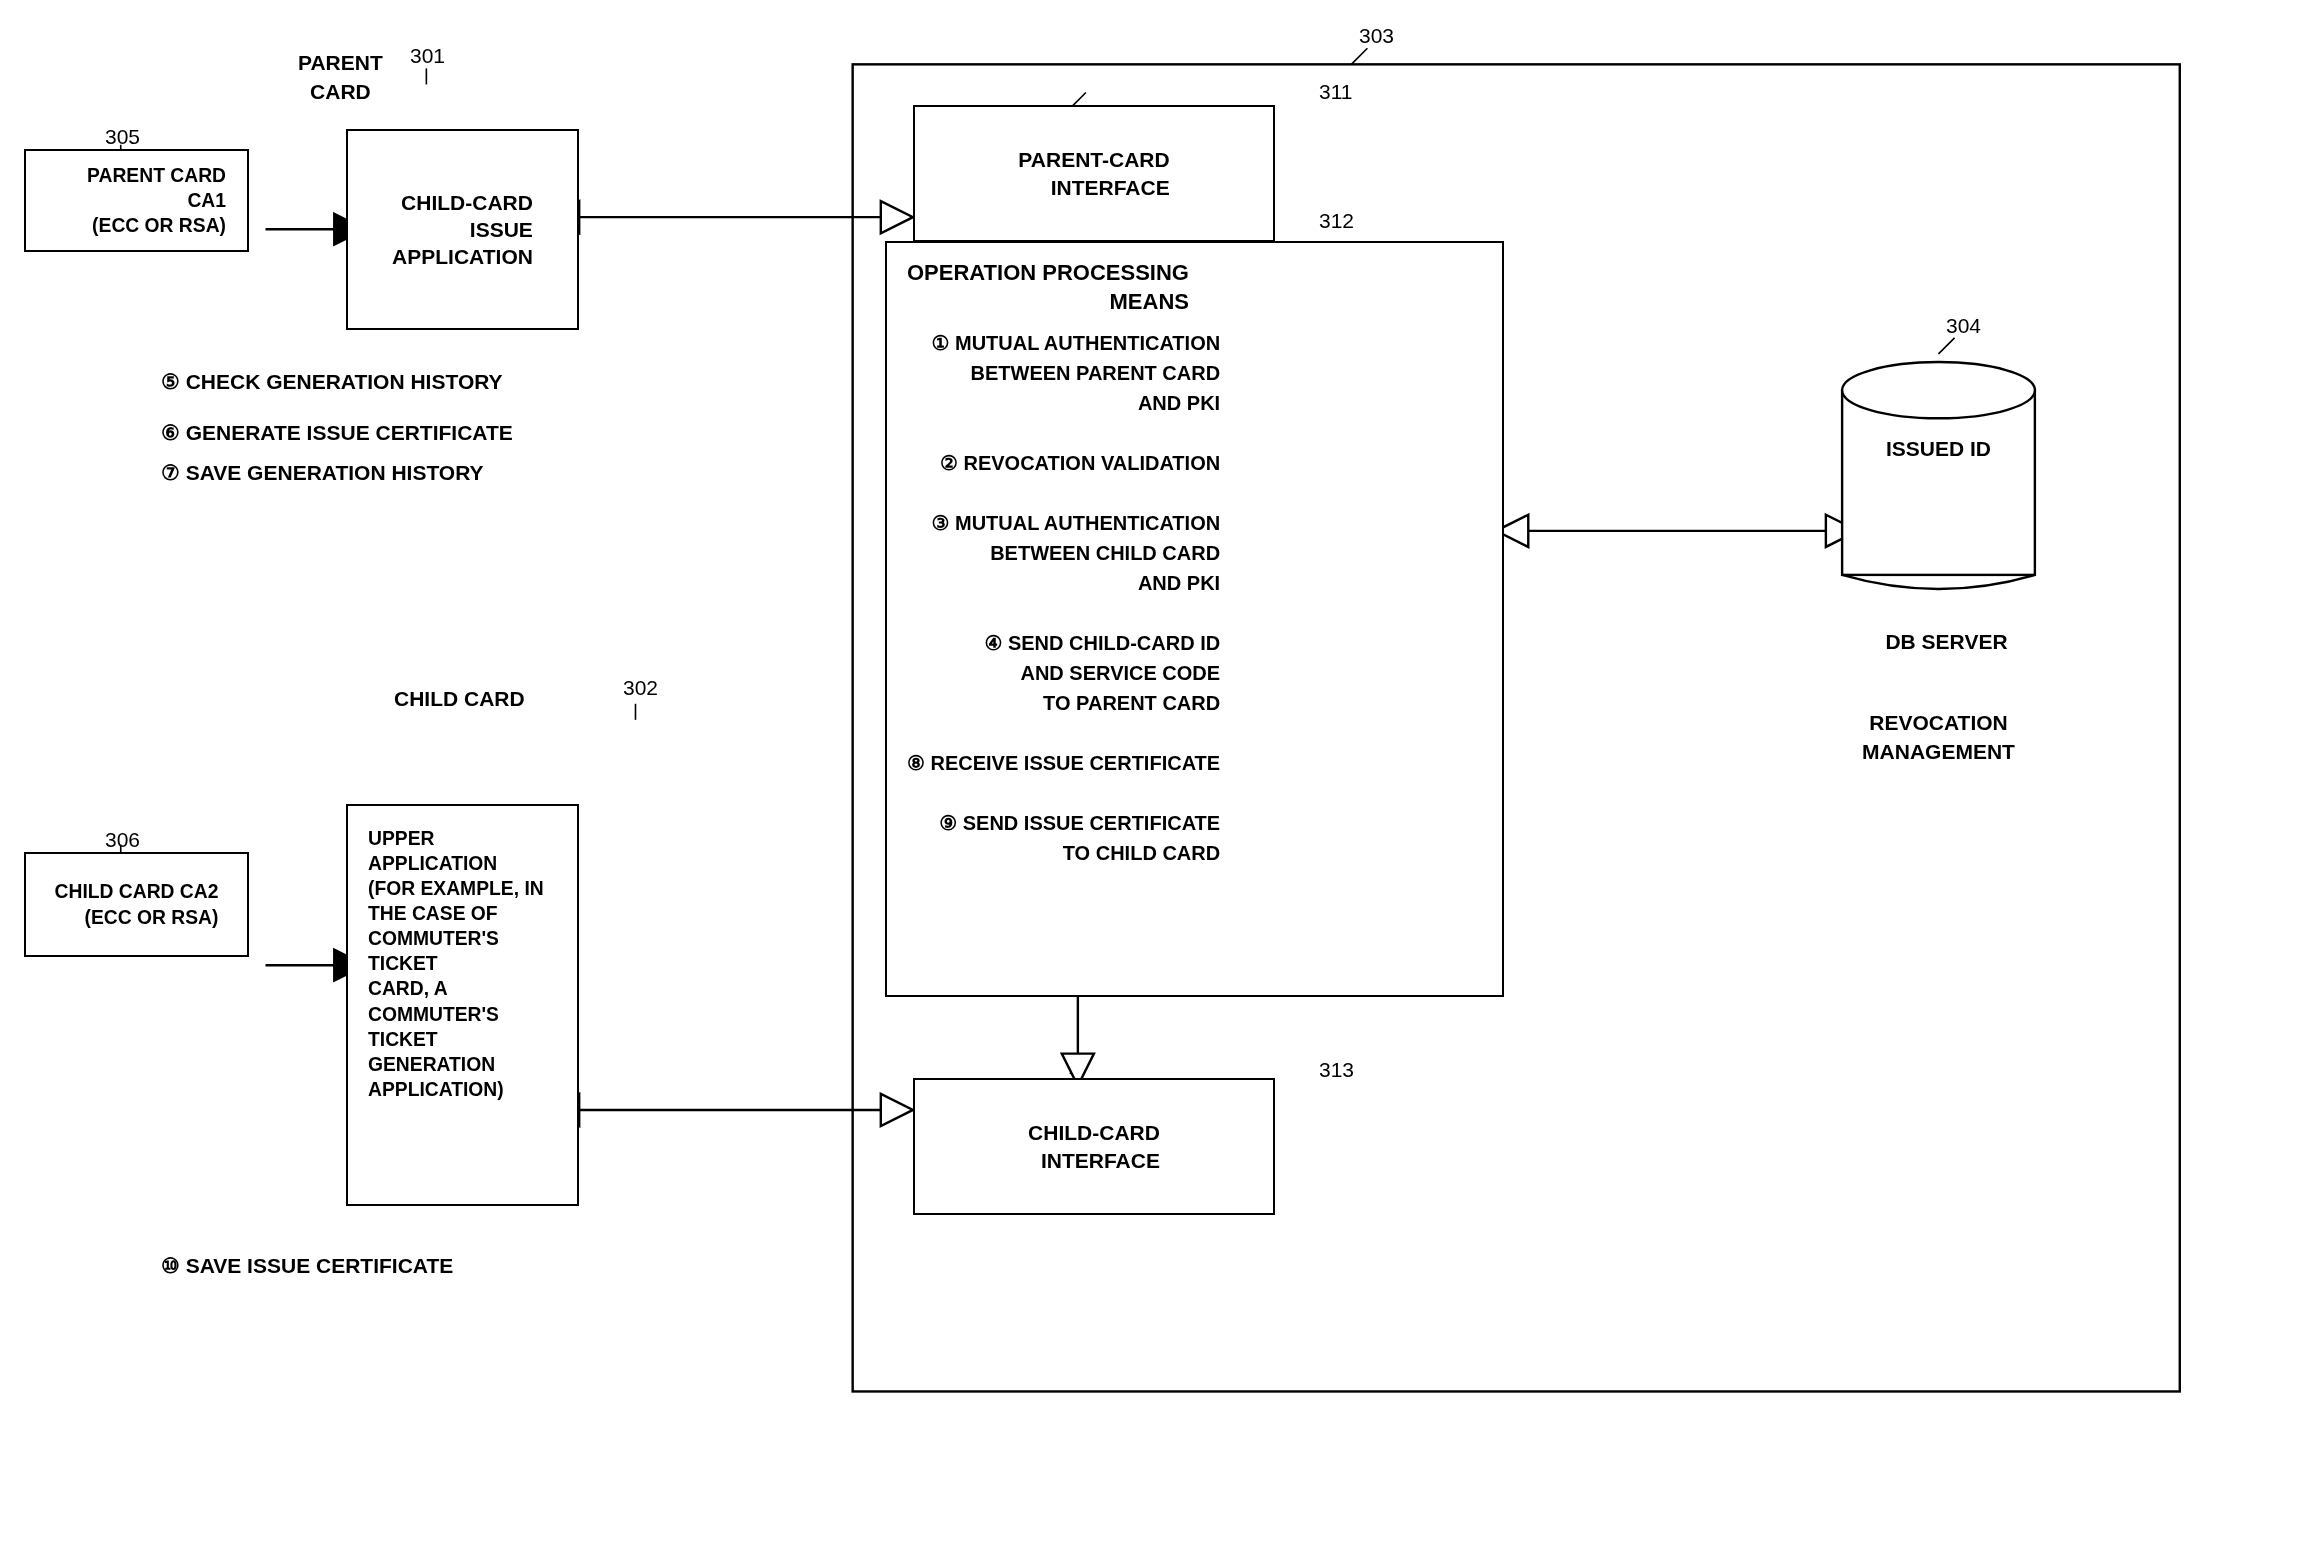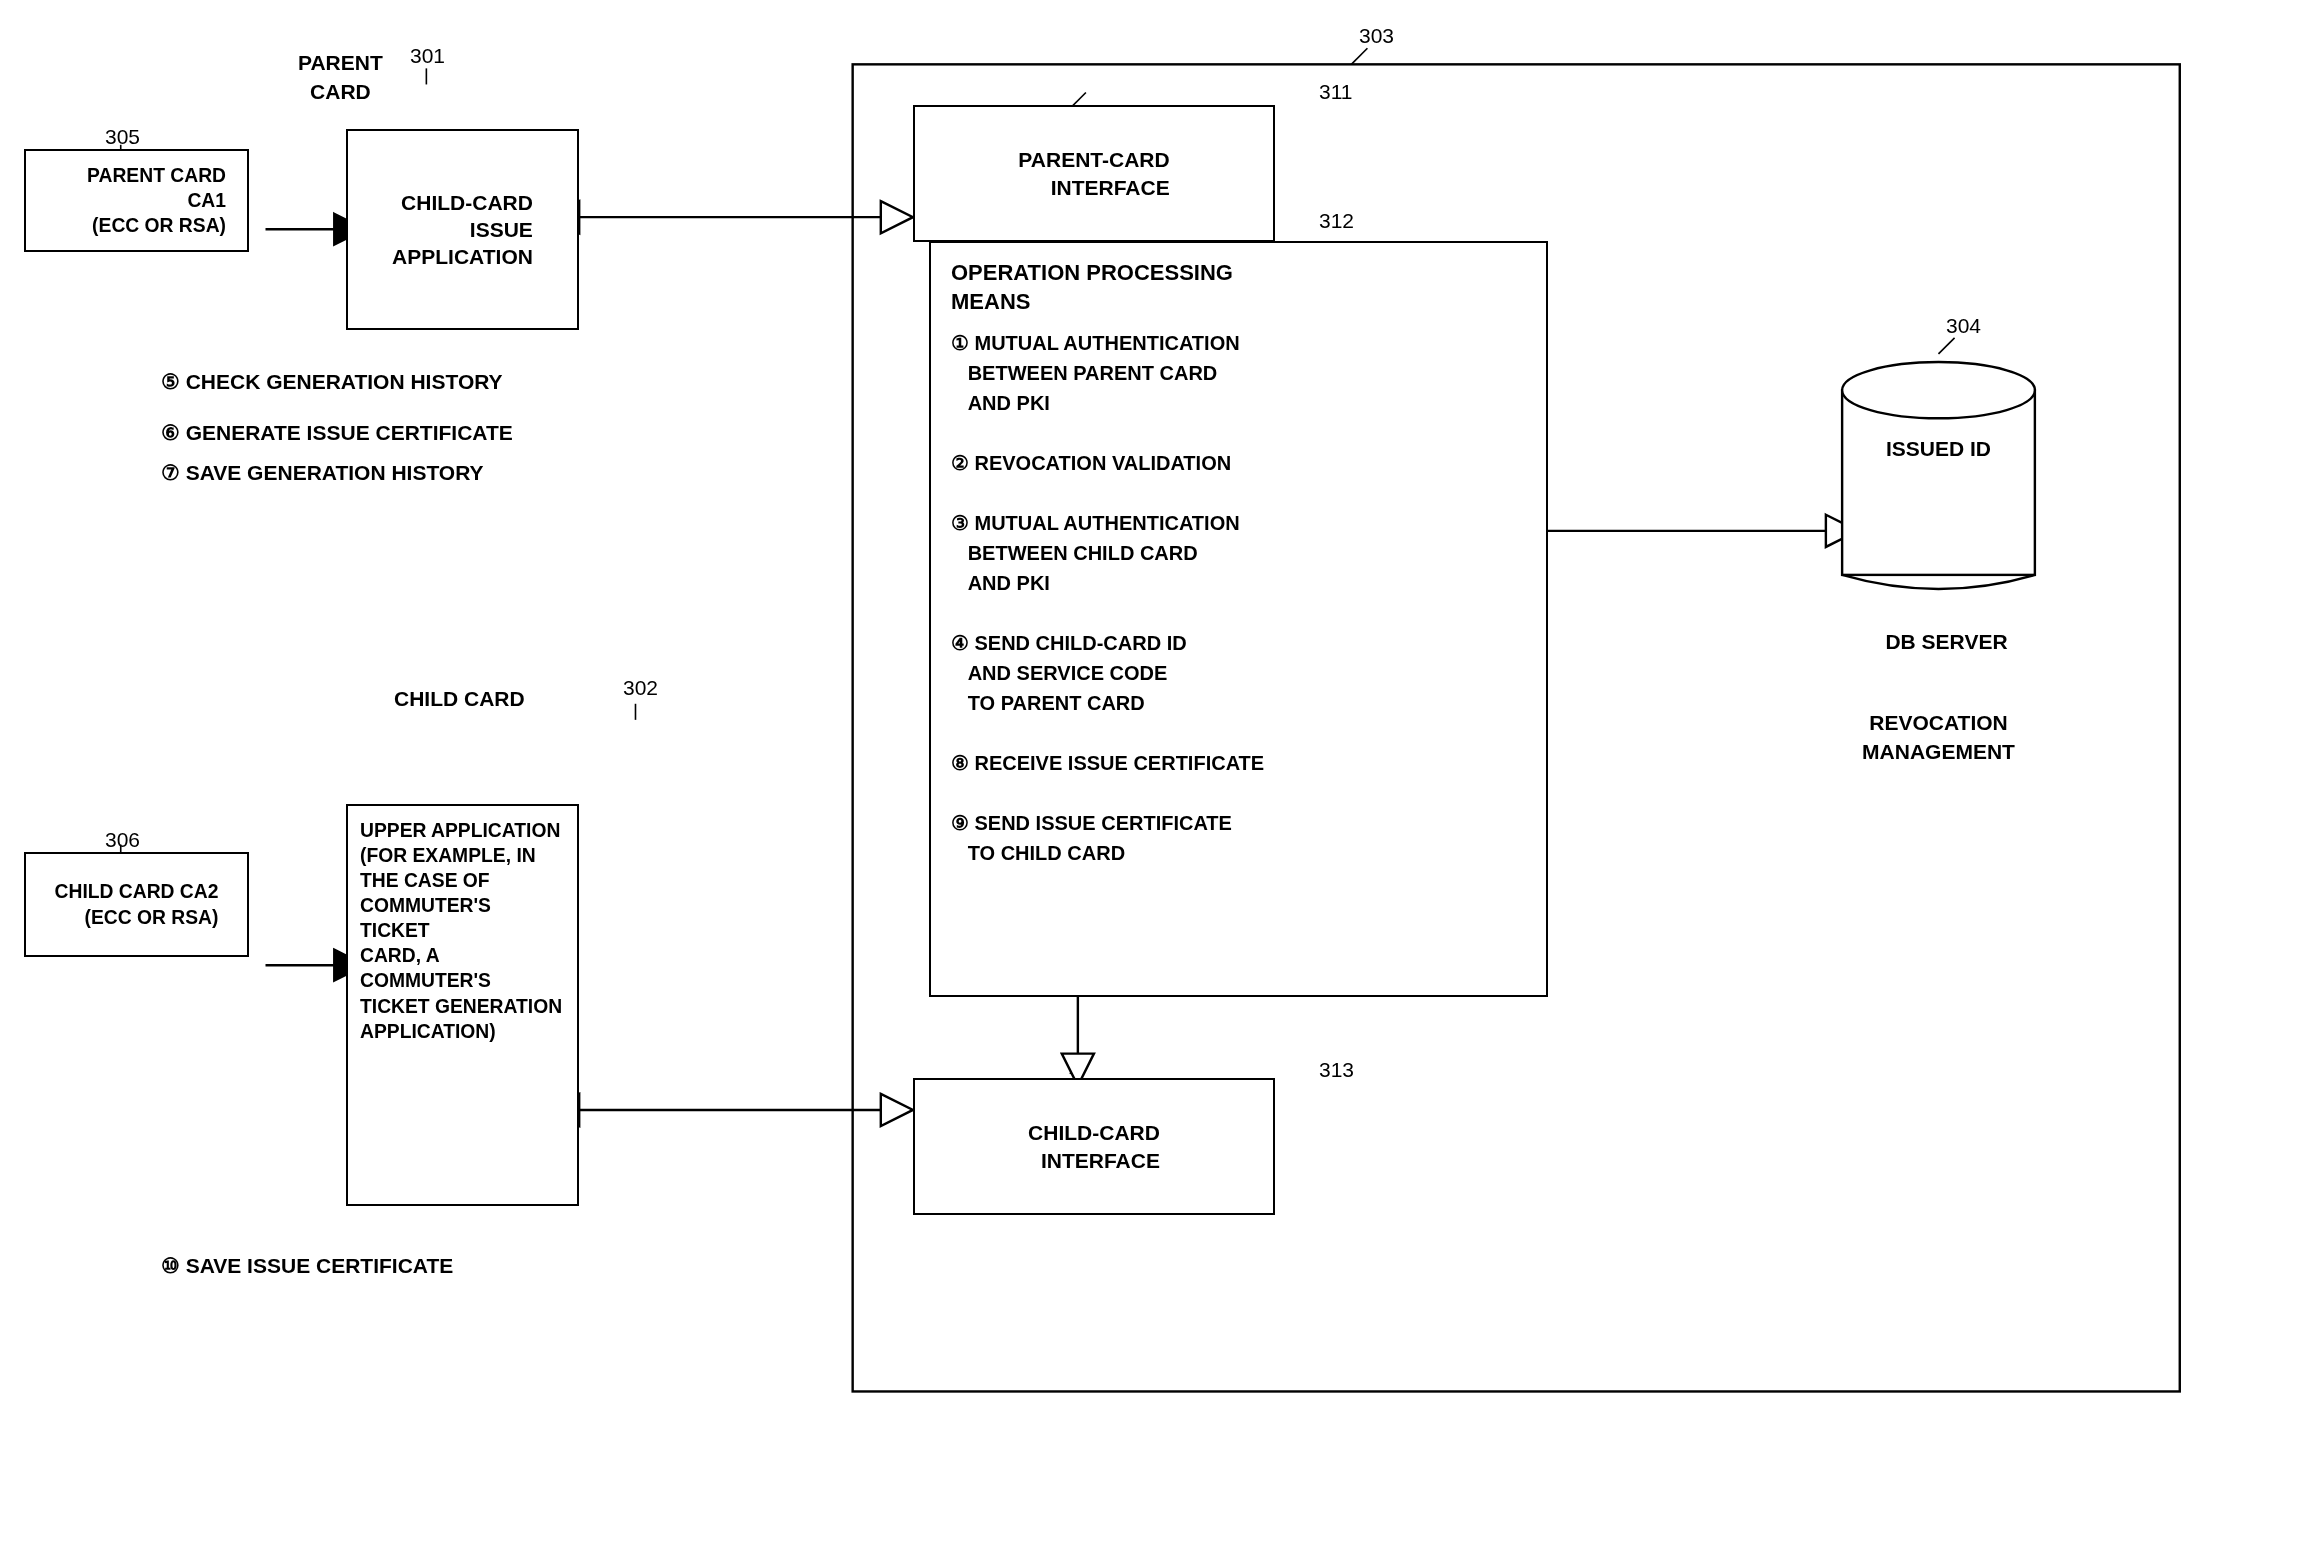--- a/index.html
+++ b/index.html
@@ -125,21 +125,21 @@
   <div class="label" style="left:161px; top:458px; font-size:21px; white-space:nowrap;">⑦ SAVE GENERATION HISTORY</div>
 
   <div class="ref-num" style="left:1359px; top:24px;">303</div>
 
   <div class="ref-num" style="left:1319px; top:80px;">311</div>
 
   <div class="box" style="left:913px; top:105px; width:362px; height:137px; font-size:21px;">PARENT-CARD<br>INTERFACE</div>
 
   <div class="ref-num" style="left:1319px; top:209px;">312</div>
 
-  <div class="box" style="left:885px; top:241px; width:619px; height:756px; font-size:21px; align-items:flex-start; justify-content:flex-start; flex-direction:column; padding:16px 20px; text-align:left;margin-left:44px;">
+  <div class="box" style="left:885px; top:241px; width:619px; height:756px; font-size:21px; align-items:flex-start; justify-content:flex-start; flex-direction:column; padding:16px 20px; text-align:right;">
     <div style="font-size:22px; font-weight:bold; margin-bottom:12px;">OPERATION PROCESSING<br>MEANS</div>
     <div style="font-size:20px; line-height:1.5; font-weight:bold;">
       ① MUTUAL AUTHENTICATION<br>
       &nbsp;&nbsp;&nbsp;BETWEEN PARENT CARD<br>
       &nbsp;&nbsp;&nbsp;AND PKI<br><br>
       ② REVOCATION VALIDATION<br><br>
       ③ MUTUAL AUTHENTICATION<br>
       &nbsp;&nbsp;&nbsp;BETWEEN CHILD CARD<br>
       &nbsp;&nbsp;&nbsp;AND PKI<br><br>
       ④ SEND CHILD-CARD ID<br>
@@ -165,21 +165,21 @@
   <div class="label" style="left:1850px; top:434px; font-size:21px; text-align:center; width:177px;">ISSUED ID</div>
 
   <div class="label" style="left:1858px; top:627px; font-size:21px; text-align:center; width:177px;">DB SERVER</div>
 
   <div class="label" style="left:1826px; top:708px; font-size:21px; text-align:center; width:225px;">REVOCATION<br>MANAGEMENT</div>
 
   <div class="ref-num" style="left:623px; top:676px;">302</div>
 
   <div class="label" style="left:394px; top:684px; font-size:21px;">CHILD CARD</div>
 
-  <div class="box" style="left:346px; top:804px; width:233px; height:402px; font-size:19.3px; align-items:flex-start; justify-content:flex-start; text-align:left; padding:12px;">
+  <div class="box" style="left:346px; top:804px; width:233px; height:402px; font-size:19.3px; align-items:flex-start; justify-content:flex-start; text-align:left; padding:20px;">
     UPPER APPLICATION<br>(FOR EXAMPLE, IN<br>THE CASE OF<br>COMMUTER'S TICKET<br>CARD, A COMMUTER'S<br>TICKET GENERATION<br>APPLICATION)
   </div>
 
   <div class="ref-num" style="left:105px; top:828px;">306</div>
 
   <div class="box" style="left:24px; top:852px; width:225px; height:105px; font-size:19.3px;">CHILD CARD CA2<br>(ECC OR RSA)</div>
 
   <div class="ref-num" style="left:1319px; top:1058px;">313</div>
 
   <div class="box" style="left:913px; top:1078px; width:362px; height:137px; font-size:21px;">CHILD-CARD<br>INTERFACE</div>

